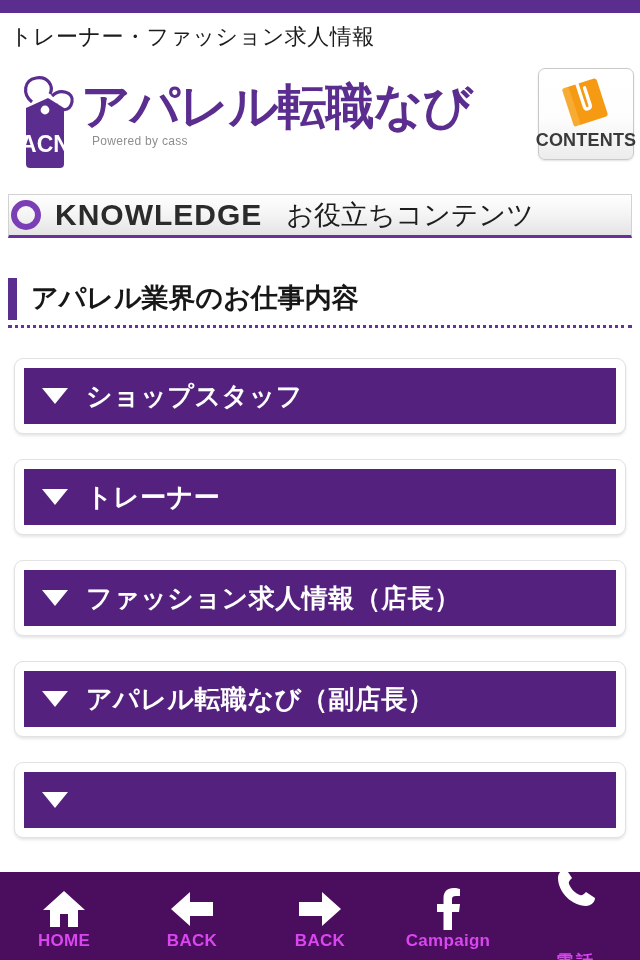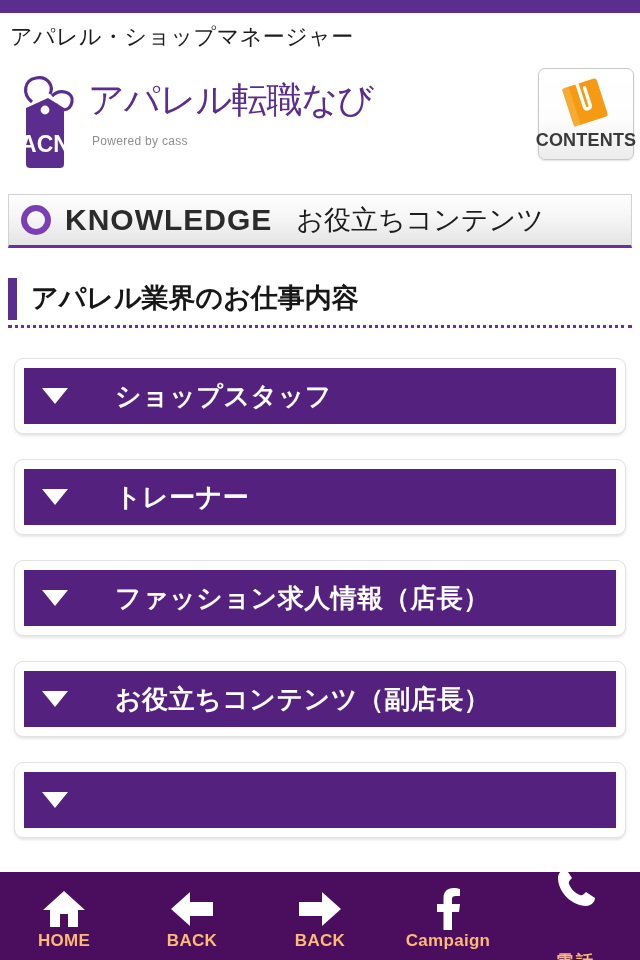--- a/index.html
+++ b/index.html
@@ -63,23 +63,23 @@
     height: 100px;
   }
   .logo-tag {
     position: absolute;
     left: 4px; top: 2px;
     width: 74px;
     height: 98px;
   }
   .logo-wordmark {
     position: absolute;
-    left: 80px; top: 12px;
-    font-size: 36px;
-    font-weight: normal;
+    left: 73px; top: 12px;
+    font-size: 49px;
+    font-weight: bold;
     color: #5b2d8e;
     letter-spacing: -1px;
     white-space: nowrap;
     line-height: 1;
   }
   .logo-powered {
     position: absolute;
     left: 84px; top: 64px;
     font-size: 12px;
     color: #8e8e8e;
@@ -124,28 +124,28 @@
     font-variant: small-caps;
     text-transform: uppercase;
     white-space: nowrap;
   }
 
   
   .knowledge {
     position: absolute;
     top: 194px; left: 8px;
     width: 624px;
-    height: 54px;
+    height: 44px;
     box-sizing: border-box;
     border: 1px solid #d2d2d2;
     border-bottom: 3px solid #6b2f9c;
     background: linear-gradient(to bottom, #fefefe 0%, #f4f4f4 50%, #e4e4e4 100%);
     display: flex;
     align-items: center;
-    padding-left: 12px;
+    padding-left: 2px;
   }
   .kn-ring {
     width: 30px;
     height: 30px;
     border-radius: 50%;
     border: 6px solid #7b3fb5;
     box-sizing: border-box;
     flex: 0 0 auto;
   }
   .kn-en {
@@ -209,21 +209,20 @@
     box-sizing: border-box;
     cursor: pointer;
   }
   .acc-bar {
     background: #54217f;
     height: 56px;
     display: flex;
     align-items: center;
     padding-left: 18px;
     box-sizing: border-box;
-    gap: 29px;
   }
   .acc-tri {
     width: 0; height: 0;
     border-left: 13px solid transparent;
     border-right: 13px solid transparent;
     border-top: 16px solid #ffffff;
     flex: 0 0 auto;
   }
   .acc-label {
     margin-left: 18px;
@@ -255,38 +254,38 @@
     box-sizing: border-box;
   }
   .nav-icon {
     height: 44px;
     display: flex;
     align-items: center;
     justify-content: center;
   }
   .nav-label {
     margin-top: 1px;
-    color: #fdba74;
+    color: #d946ef;
     font-size: 17px;
     font-weight: bold;
     letter-spacing: 0.3px;
     line-height: 1;
     white-space: nowrap;
   }
   .nav-label.jp { letter-spacing: 3px; margin-top: 44px; }
 </style>
 </head>
 <body>
 
 <div class="page">
 
   <div class="top-strip"></div>
 
   <div class="tagline">
-    <span>アパレル・ショップマネージャー</span>
+    <span>トレーナー・ファッション求人情報</span>
   </div>
 
   <div class="header">
 
     <div class="logo-block">
       <svg class="logo-tag" viewBox="0 0 74 98">
         <path d="M20 30 C10 22, 12 8, 24 6 C36 4, 42 14, 38 22" fill="none" stroke="#5b2d8e" stroke-width="3.2"></path>
         <path d="M40 24 C48 16, 62 20, 60 30 C58 40, 46 40, 44 32" fill="none" stroke="#5b2d8e" stroke-width="3.2"></path>
         <path d="M14 36 L36 26 L52 36 L52 92 C52 95 50 96 48 96 L18 96 C16 96 14 95 14 92 Z" fill="#5b2d8e"></path>
         <circle cx="33" cy="38" r="4.4" fill="#ffffff"></circle>
@@ -345,21 +344,21 @@
     <div class="acc-card">
       <div class="acc-bar">
         <div class="acc-tri"></div>
         <div class="acc-label">ファッション求人情報（店長）</div>
       </div>
     </div>
 
     <div class="acc-card">
       <div class="acc-bar">
         <div class="acc-tri"></div>
-        <div class="acc-label">お役立ちコンテンツ（副店長）</div>
+        <div class="acc-label">アパレル転職なび（副店長）</div>
       </div>
     </div>
 
     <div class="acc-card">
       <div class="acc-bar">
         <div class="acc-tri"></div>
         <div class="acc-label"></div>
       </div>
     </div>
 

